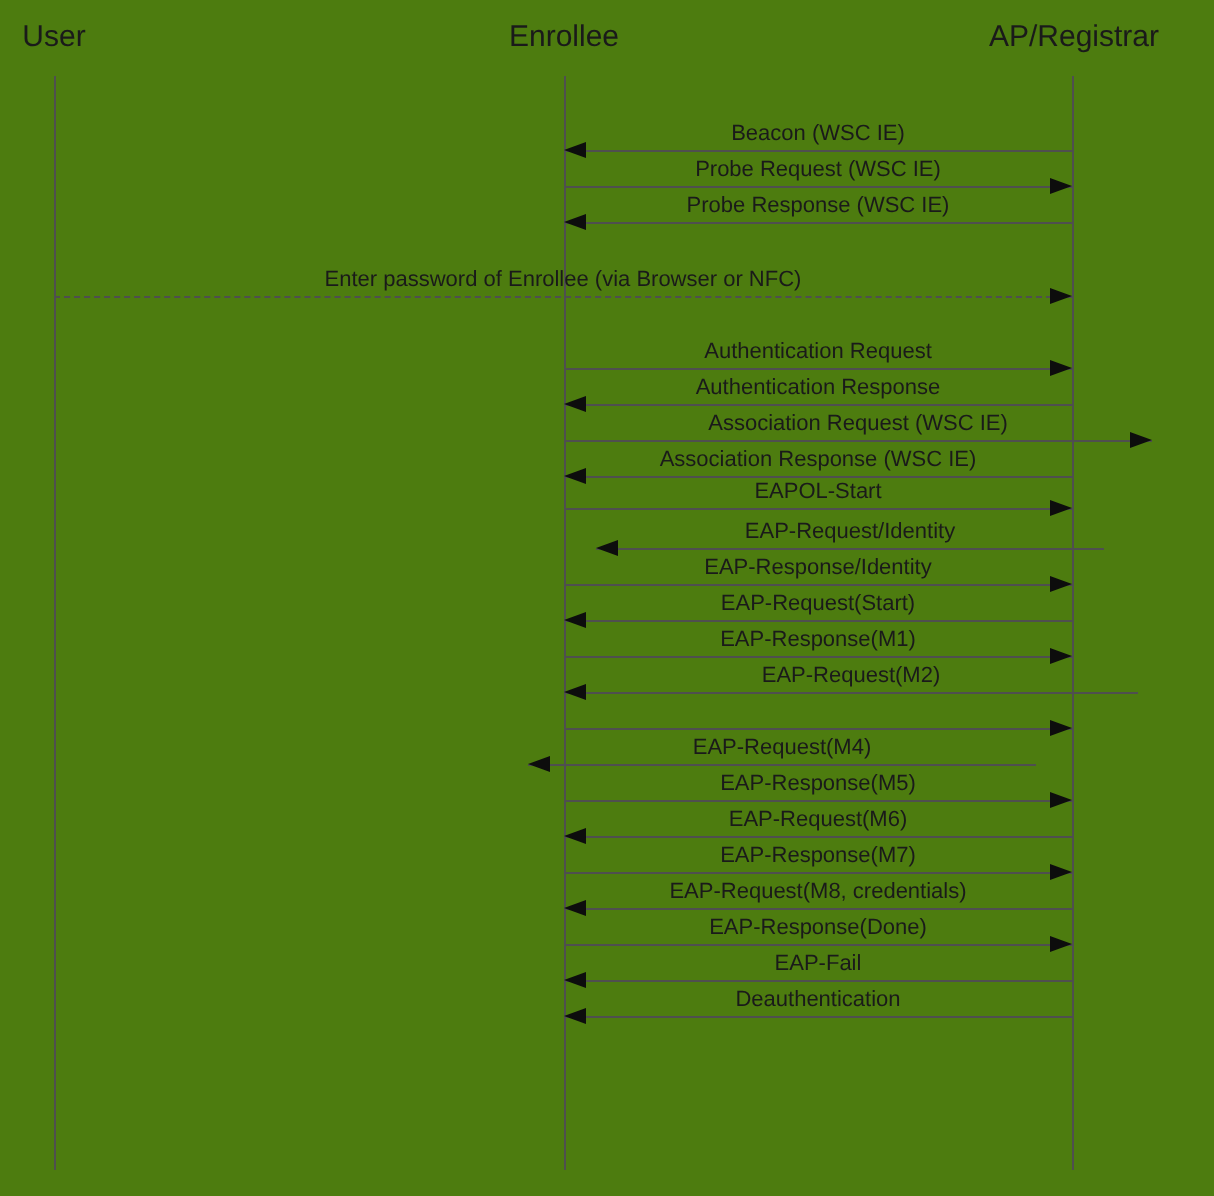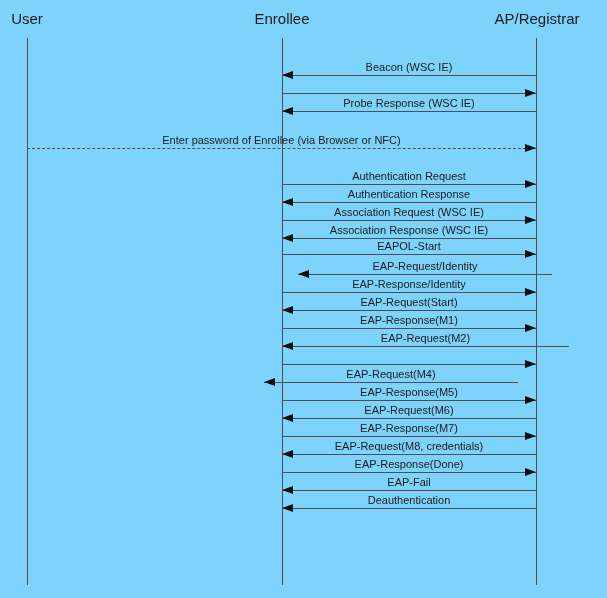--- a/index.html
+++ b/index.html
@@ -1,20 +1,20 @@
 <!DOCTYPE html>
 <html><head>
 <meta charset="utf-8">
 <style>
   html, body { margin: 0; padding: 0; background: #ffffff; }
   .diagram {
     position: relative;
     width: 607px;
     height: 598px;
-    background: #7dd3fc;
+    background: #4d7c0f;
     font-family: "Liberation Sans", sans-serif;
     overflow: hidden;
   }
   .actor-label {
     position: absolute;
     top: 10px;
     transform: translateX(-50%);
     font-size: 15px;
     color: #1a1a1a;
     white-space: nowrap;
@@ -73,20 +73,21 @@
   <div class="lifeline" style="left:282px"></div>
   <div class="lifeline" style="left:536px"></div>
 
   <div id="messages">
       <div class="message" style="left: 282px; top: 60px; width: 254px;">
         <div class="msg-label">Beacon (WSC IE)</div>
         <div class="msg-line"></div>
         <div class="arrowhead left"></div>
       </div>
       <div class="message" style="left: 282px; top: 78px; width: 254px;">
+        <div class="msg-label">Probe Request (WSC IE)</div>
         <div class="msg-line"></div>
         <div class="arrowhead right"></div>
       </div>
       <div class="message" style="left: 282px; top: 96px; width: 254px;">
         <div class="msg-label">Probe Response (WSC IE)</div>
         <div class="msg-line"></div>
         <div class="arrowhead left"></div>
       </div>
       <div class="message" style="left: 27px; top: 133px; width: 509px;">
         <div class="msg-label">Enter password of Enrollee (via Browser or NFC)</div>
@@ -96,21 +97,21 @@
       <div class="message" style="left: 282px; top: 169px; width: 254px;">
         <div class="msg-label">Authentication Request</div>
         <div class="msg-line"></div>
         <div class="arrowhead right"></div>
       </div>
       <div class="message" style="left: 282px; top: 187px; width: 254px;">
         <div class="msg-label">Authentication Response</div>
         <div class="msg-line"></div>
         <div class="arrowhead left"></div>
       </div>
-      <div class="message" style="left: 282px; top: 205px; width: 254px;">
+      <div class="message" style="left: 282px; top: 205px; width: 254px; padding-left: 40px;">
         <div class="msg-label">Association Request (WSC IE)</div>
         <div class="msg-line"></div>
         <div class="arrowhead right"></div>
       </div>
       <div class="message" style="left: 282px; top: 223px; width: 254px;">
         <div class="msg-label">Association Response (WSC IE)</div>
         <div class="msg-line"></div>
         <div class="arrowhead left"></div>
       </div>
       <div class="message" style="left: 282px; top: 239px; width: 254px;">

